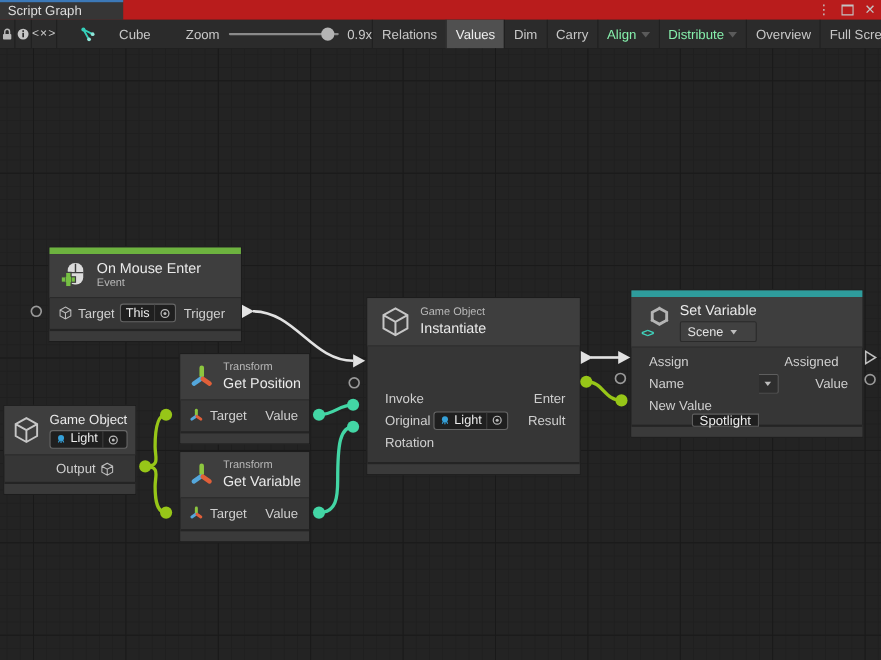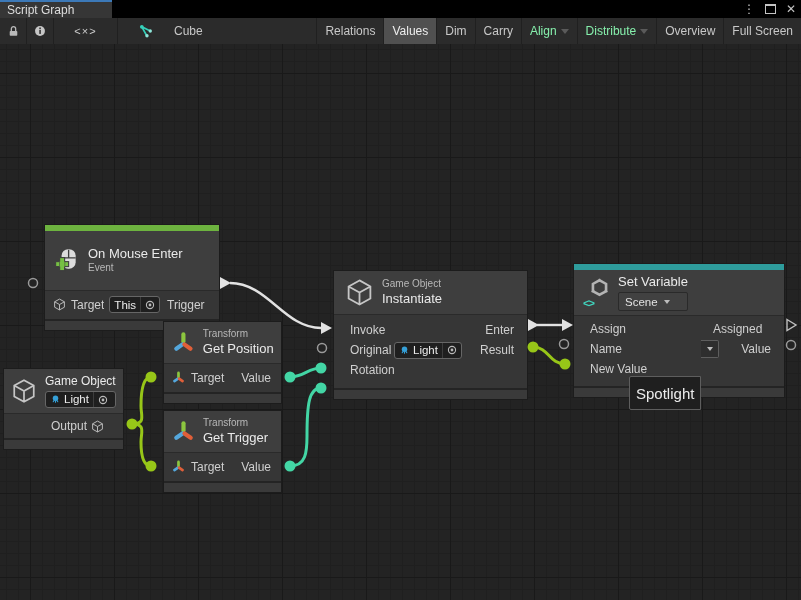--- a/index.html
+++ b/index.html
@@ -1,21 +1,21 @@
 <!DOCTYPE html>
 <html><head>
 <meta charset="utf-8">
 <style>
   html,body{margin:0;padding:0;background:#111;}
   body{width:801px;height:600px;position:relative;overflow:hidden;
        font-family:"Liberation Sans", sans-serif;-webkit-user-select:none;user-select:none;}
   .window{position:absolute;inset:0;background:#232323;}
 
   
-  .tabbar{position:absolute;top:0;left:0;right:0;height:18px;background:#000000;display:flex;}
+  .tabbar{position:absolute;top:0;left:0;right:0;height:18px;background:#b91c1c;display:flex;}
   .tab{width:112px;background:#363636;border-top:2px solid #3c79b8;box-sizing:border-box;
        color:#dedede;font-size:12px;display:flex;align-items:center;padding-left:7px;}
   .win-controls{position:absolute;right:5px;top:0;height:18px;display:flex;align-items:center;gap:10px;color:#c4c4c4;}
   .wc{font-size:12px;line-height:1;cursor:default;}
   .maxbox{width:9px;height:7px;border:1px solid #c4c4c4;border-top:2px solid #c4c4c4;display:inline-block;}
 
   
   .toolbar{position:absolute;top:18px;left:0;right:0;height:26px;background:#2b2b2b;
            border-bottom:1px solid #151515;display:flex;align-items:stretch;color:#c8c8c8;font-size:12px;}
   .tbtn{display:flex;align-items:center;justify-content:center;border-right:1px solid #202020;box-sizing:border-box;}
@@ -39,38 +39,38 @@
       linear-gradient(to right,#191919 1px,transparent 1px),
       linear-gradient(to bottom,#191919 1px,transparent 1px),
       linear-gradient(to right,#1f1f1f 1px,transparent 1px),
       linear-gradient(to bottom,#1f1f1f 1px,transparent 1px);
     background-size:84px 84px,84px 84px,12px 12px,12px 12px;
     background-position:30px 29px,30px 29px,6px 5px,6px 5px;}
 
   
   .node{position:absolute;background:#363636;border:1px solid #1c1c1c;box-sizing:border-box;z-index:2;}
   .bar{height:6px;}
-  .nhead{background:#3e3e3e;display:flex;align-items:center;gap:8px;padding:15px 9px;border-bottom:1px solid #2a2a2a;}
+  .nhead{background:#3e3e3e;display:flex;align-items:center;gap:8px;padding:5px 9px;border-bottom:1px solid #2a2a2a;}
   .ncol{display:flex;flex-direction:column;justify-content:center;line-height:1.25;min-width:0;}
   .t-small{font-size:10px;color:#b8b8b8;white-space:nowrap;overflow:hidden;}
   .t-big{font-size:13px;color:#eaeaea;white-space:nowrap;overflow:hidden;}
   .nfoot{height:9px;background:#3a3a3a;border-top:2px solid #242424;}
   .r{display:flex;align-items:center;font-size:12px;color:#cfcfcf;}
   .r20{height:20px;padding:0 13px 0 16px;}
   .r28{height:28px;padding:0 8px;}
   .clip{overflow:hidden;white-space:nowrap;flex:none;}
   .ml-auto{margin-left:auto;}
 
   
   .chip{display:inline-flex;align-items:center;background:#1f1f1f;border:1px solid #666666;border-radius:3px;
         height:17px;padding:0 4px;font-size:11.5px;color:#ececec;gap:3px;box-sizing:border-box;white-space:nowrap;}
   .chip .pick{display:inline-flex;align-items:center;padding-left:4px;margin-left:1px;border-left:1px solid #3d3d3d;height:100%;}
   .dd{display:inline-flex;align-items:stretch;height:18px;}
   .dd-text{display:flex;align-items:center;background:#1f1f1f;border:1px solid #5e5e5e;border-radius:2px 0 0 2px;
-           padding:16px 6px;font-size:15px;color:#ececec;margin-top:36px;}
+           padding:5px 6px;font-size:12px;color:#ececec;margin-top:36px;}
   .dd-btn{display:flex;align-items:center;justify-content:center;width:17px;background:#2e2e2e;
           border:1px solid #5e5e5e;border-left:none;border-radius:0 2px 2px 0;}
   .chip-gray{display:inline-flex;align-items:center;gap:6px;background:#414141;border:1px solid #2a2a2a;border-radius:2px;
              height:17px;padding:0 6px;font-size:11.5px;color:#e2e2e2;}
 
   svg.wires{position:absolute;inset:0;z-index:3;pointer-events:none;}
   svg.wires [data-interactable="true"]{pointer-events:auto;}
 </style>
 </head>
 <body>
@@ -109,20 +109,27 @@
     <div class="tgroup graph-name" data-interactable="true">
       <svg width="15" height="15" viewBox="0 0 16 16" data-interactable="false">
         <path d="M3 3 L11 7 M3 3 L8 12" stroke="#35d0ba" stroke-width="1.8" fill="none"></path>
         <circle cx="3" cy="3" r="2" fill="#35d0ba"></circle>
         <circle cx="12" cy="7.5" r="1.8" fill="#8fe6d9"></circle>
         <circle cx="8.5" cy="12.5" r="1.8" fill="#8fe6d9"></circle>
       </svg>
       <span data-interactable="false">Cube</span>
     </div>
 
+    <div class="tgroup zoom-group" data-interactable="false">
+      <span data-interactable="false">Zoom</span>
+      <div class="slider-track" data-interactable="true">
+        <div class="slider-handle" data-interactable="true"></div>
+      </div>
+      <span data-interactable="false">0.9x</span>
+    </div>
 
     <div class="spacer" data-interactable="false"></div>
 
     <div class="rbtn" data-interactable="true">
         <span data-interactable="false">Relations</span>
       </div>
     <div class="rbtn selected" data-interactable="true">
         <span data-interactable="false">Values</span>
       </div>
     <div class="rbtn" data-interactable="true">
@@ -217,21 +224,21 @@
       <div class="nhead" style="padding:6px 8px;">
         <svg width="23" height="23" viewBox="0 0 24 24" data-interactable="false">
           <g stroke-linecap="round" stroke-width="4.4" fill="none">
             <line x1="12" y1="11" x2="12" y2="3.5" stroke="#8cc63f"></line>
             <line x1="11" y1="14" x2="4.5" y2="18.5" stroke="#54a7dc"></line>
             <line x1="13" y1="14" x2="19.5" y2="18.5" stroke="#e05f39"></line>
           </g>
         </svg>
         <div class="ncol">
           <span class="t-small" data-interactable="false">Transform</span>
-          <span class="t-big" style="max-width:80px;" data-interactable="false">Get Trigger</span>
+          <span class="t-big" style="max-width:80px;" data-interactable="false">Get Variable</span>
         </div>
       </div>
       <div class="r r28">
         <svg width="13" height="13" viewBox="0 0 24 24" data-interactable="false">
           <g stroke-linecap="round" stroke-width="5" fill="none">
             <line x1="12" y1="11" x2="12" y2="3.5" stroke="#8cc63f"></line>
             <line x1="11" y1="14" x2="4.5" y2="18.5" stroke="#54a7dc"></line>
             <line x1="13" y1="14" x2="19.5" y2="18.5" stroke="#e05f39"></line>
           </g>
         </svg>
@@ -275,21 +282,21 @@
     <div class="node" style="left:333px;top:226px;width:195px;" data-interactable="true">
       <div class="nhead" style="padding:7px 11px;">
         <svg width="29" height="29" viewBox="0 0 24 24" data-interactable="false">
           <path d="M12 2 L21 7 V17 L12 22 L3 17 V7 Z M3 7 L12 12 L21 7 M12 12 V22" fill="none" stroke="#c6c6c6" stroke-width="1.5"></path>
         </svg>
         <div class="ncol">
           <span class="t-small" style="max-width:82px;" data-interactable="false">Game Object</span>
           <span class="t-big" data-interactable="false">Instantiate</span>
         </div>
       </div>
-      <div style="padding:5px 0 8px 0;">
+      <div style="padding:5px 0 8px 0;margin-top:32px;">
         <div class="r r20">
           <span class="clip" style="width:42px;" data-interactable="false">Invoke</span>
           <span class="ml-auto" data-interactable="false">Enter</span>
         </div>
         <div class="r r20">
           <span class="clip" style="width:44px;" data-interactable="false">Original</span>
           <span class="chip" data-interactable="true">
             <svg width="11" height="11" viewBox="0 0 24 24" data-interactable="false">
               <circle cx="12" cy="9" r="6" fill="#35a0d8"></circle>
               <path d="M7 17 L9 13.5 M12 18 V14.5 M17 17 L15 13.5" stroke="#35a0d8" stroke-width="2.4" stroke-linecap="round"></path>

